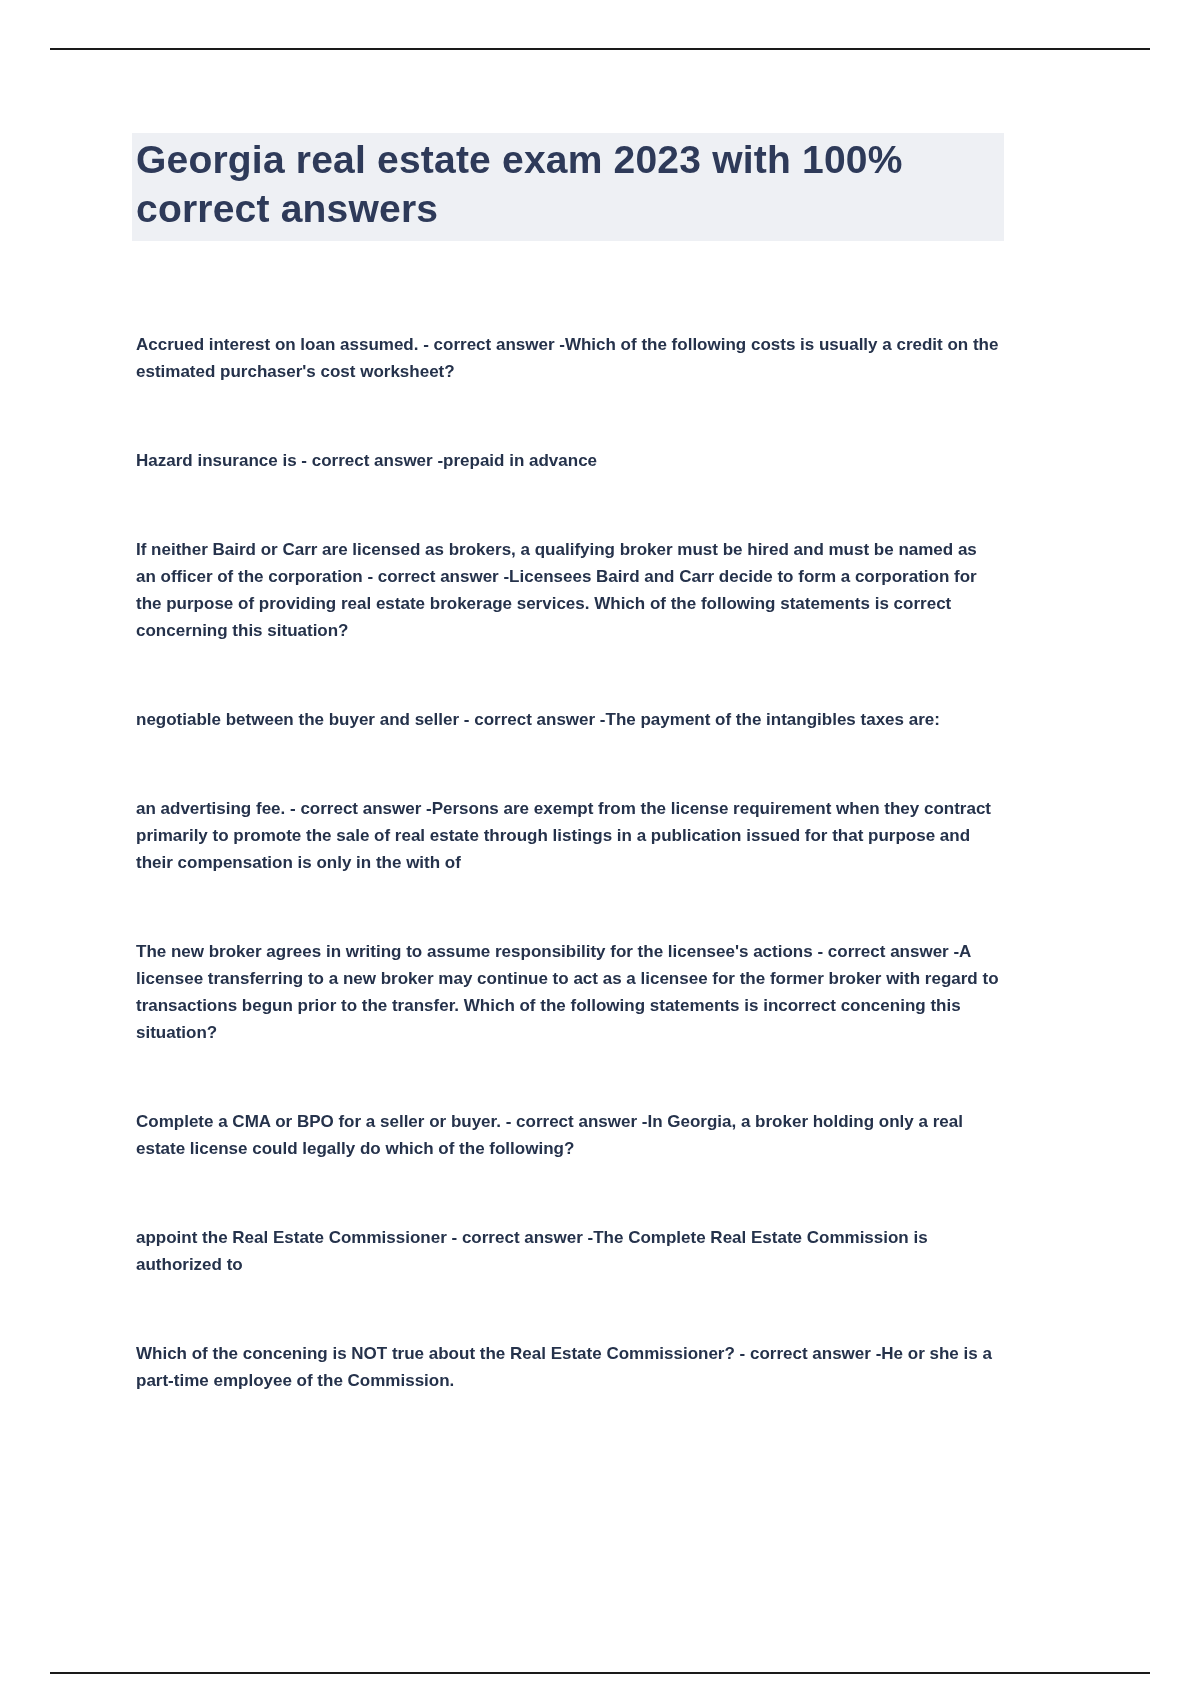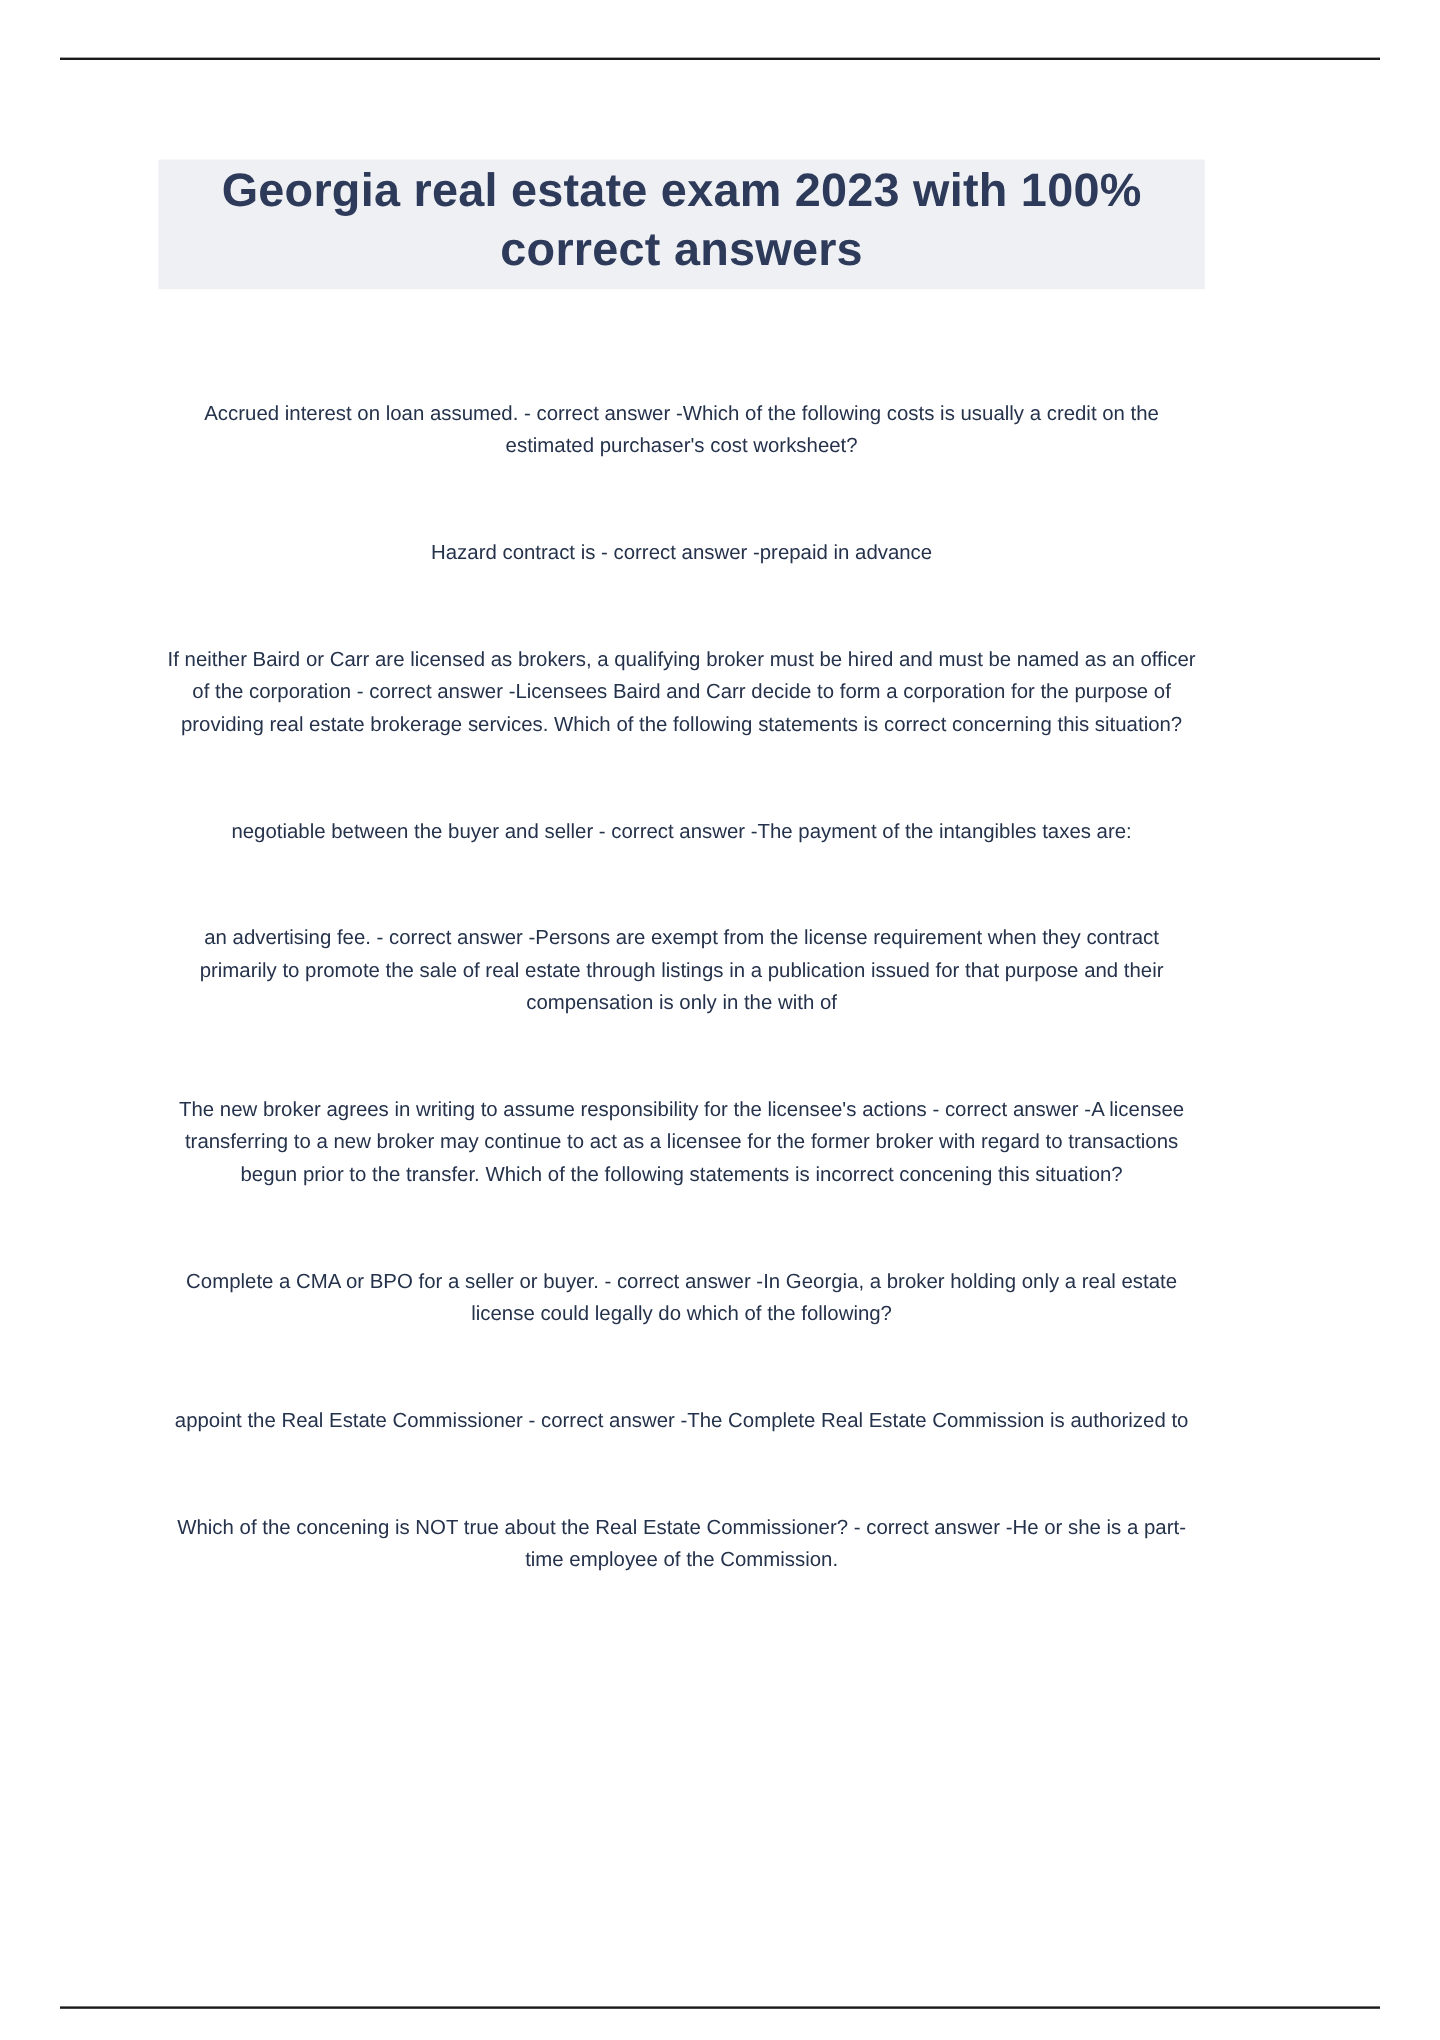--- a/index.html
+++ b/index.html
@@ -8,21 +8,20 @@
     background: #ffffff;
   }
   .page {
     position: relative;
     width: 1200px;
     height: 1700px;
     background: #ffffff;
     font-family: "Liberation Sans", sans-serif;
     overflow: hidden;
     box-sizing: border-box;
-    text-align: center;
   }
   .rule {
     position: absolute;
     left: 50px;
     right: 50px;
     border-top: 2px solid #1a1a1a;
     height: 0;
   }
   .rule-top { top: 48px; }
   .rule-bottom { top: 1672px; }
@@ -46,37 +45,37 @@
     letter-spacing: 0.2px;
   }
   .qa-list {
     margin-top: 90px;
   }
   .qa-list p.para {
     margin: 0 0 62px 0;
     color: #25324b;
     font-size: 17px;
     line-height: 27px;
-    font-weight: 400;
+    font-weight: 700;
   }
 </style>
 </head>
 <body>
 
 <div class="page">
   <div class="rule rule-top"></div>
 
   <div class="content-col">
     <h1 class="doc-title">Georgia real estate exam 2023 with 100% correct answers</h1>
 
     <div class="qa-list">
 
         <p class="para">Accrued interest on loan assumed. - correct answer -Which of the following costs is usually a credit on the estimated purchaser's cost worksheet?</p>
 
-        <p class="para">Hazard contract is - correct answer -prepaid in advance</p>
+        <p class="para">Hazard insurance is - correct answer -prepaid in advance</p>
 
         <p class="para">If neither Baird or Carr are licensed as brokers, a qualifying broker must be hired and must be named as an officer of the corporation - correct answer -Licensees Baird and Carr decide to form a corporation for the purpose of providing real estate brokerage services. Which of the following statements is correct concerning this situation?</p>
 
         <p class="para">negotiable between the buyer and seller - correct answer -The payment of the intangibles taxes are:</p>
 
         <p class="para">an advertising fee. - correct answer -Persons are exempt from the license requirement when they contract primarily to promote the sale of real estate through listings in a publication issued for that purpose and their compensation is only in the with of</p>
 
         <p class="para">The new broker agrees in writing to assume responsibility for the licensee's actions - correct answer -A licensee transferring to a new broker may continue to act as a licensee for the former broker with regard to transactions begun prior to the transfer. Which of the following statements is incorrect concening this situation?</p>
 
         <p class="para">Complete a CMA or BPO for a seller or buyer. - correct answer -In Georgia, a broker holding only a real estate license could legally do which of the following?</p>

